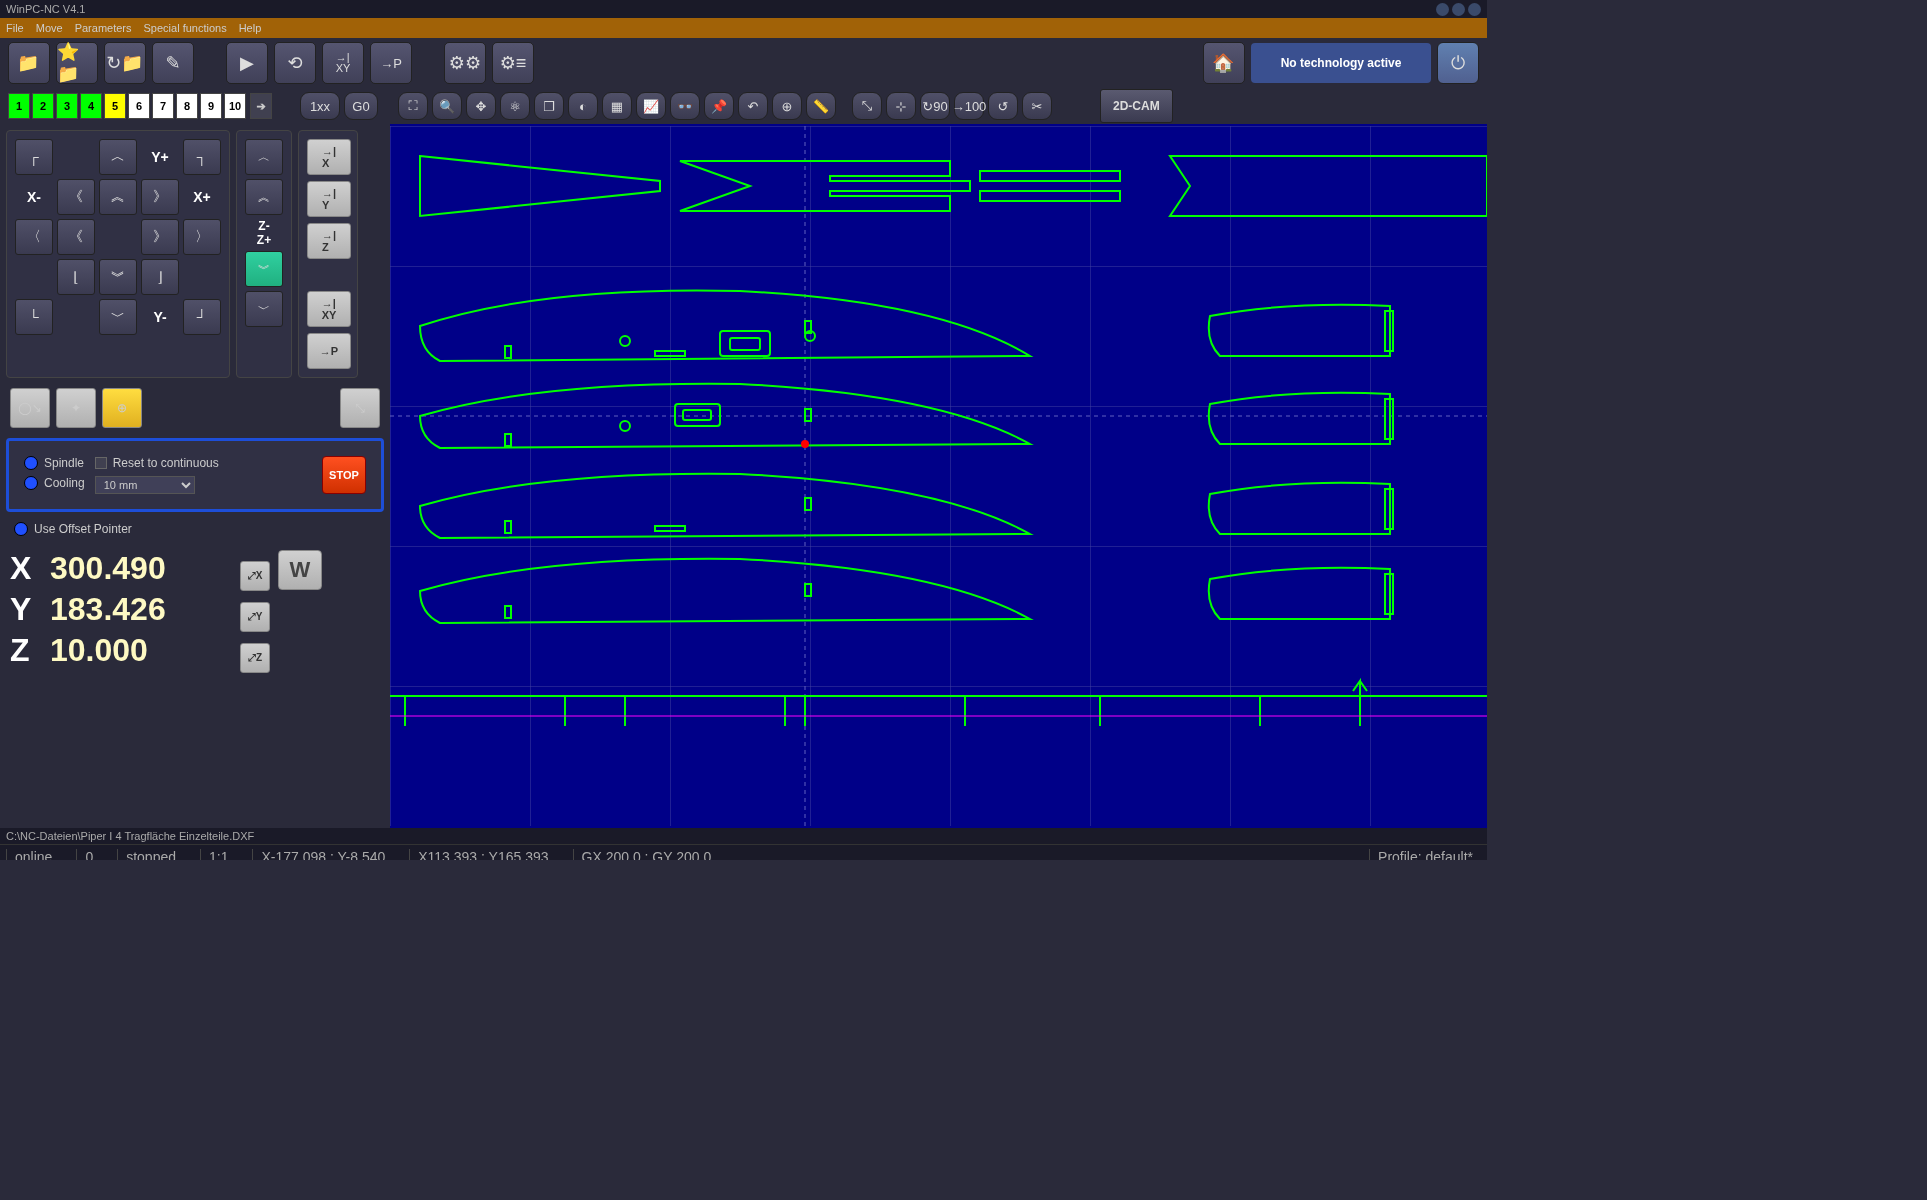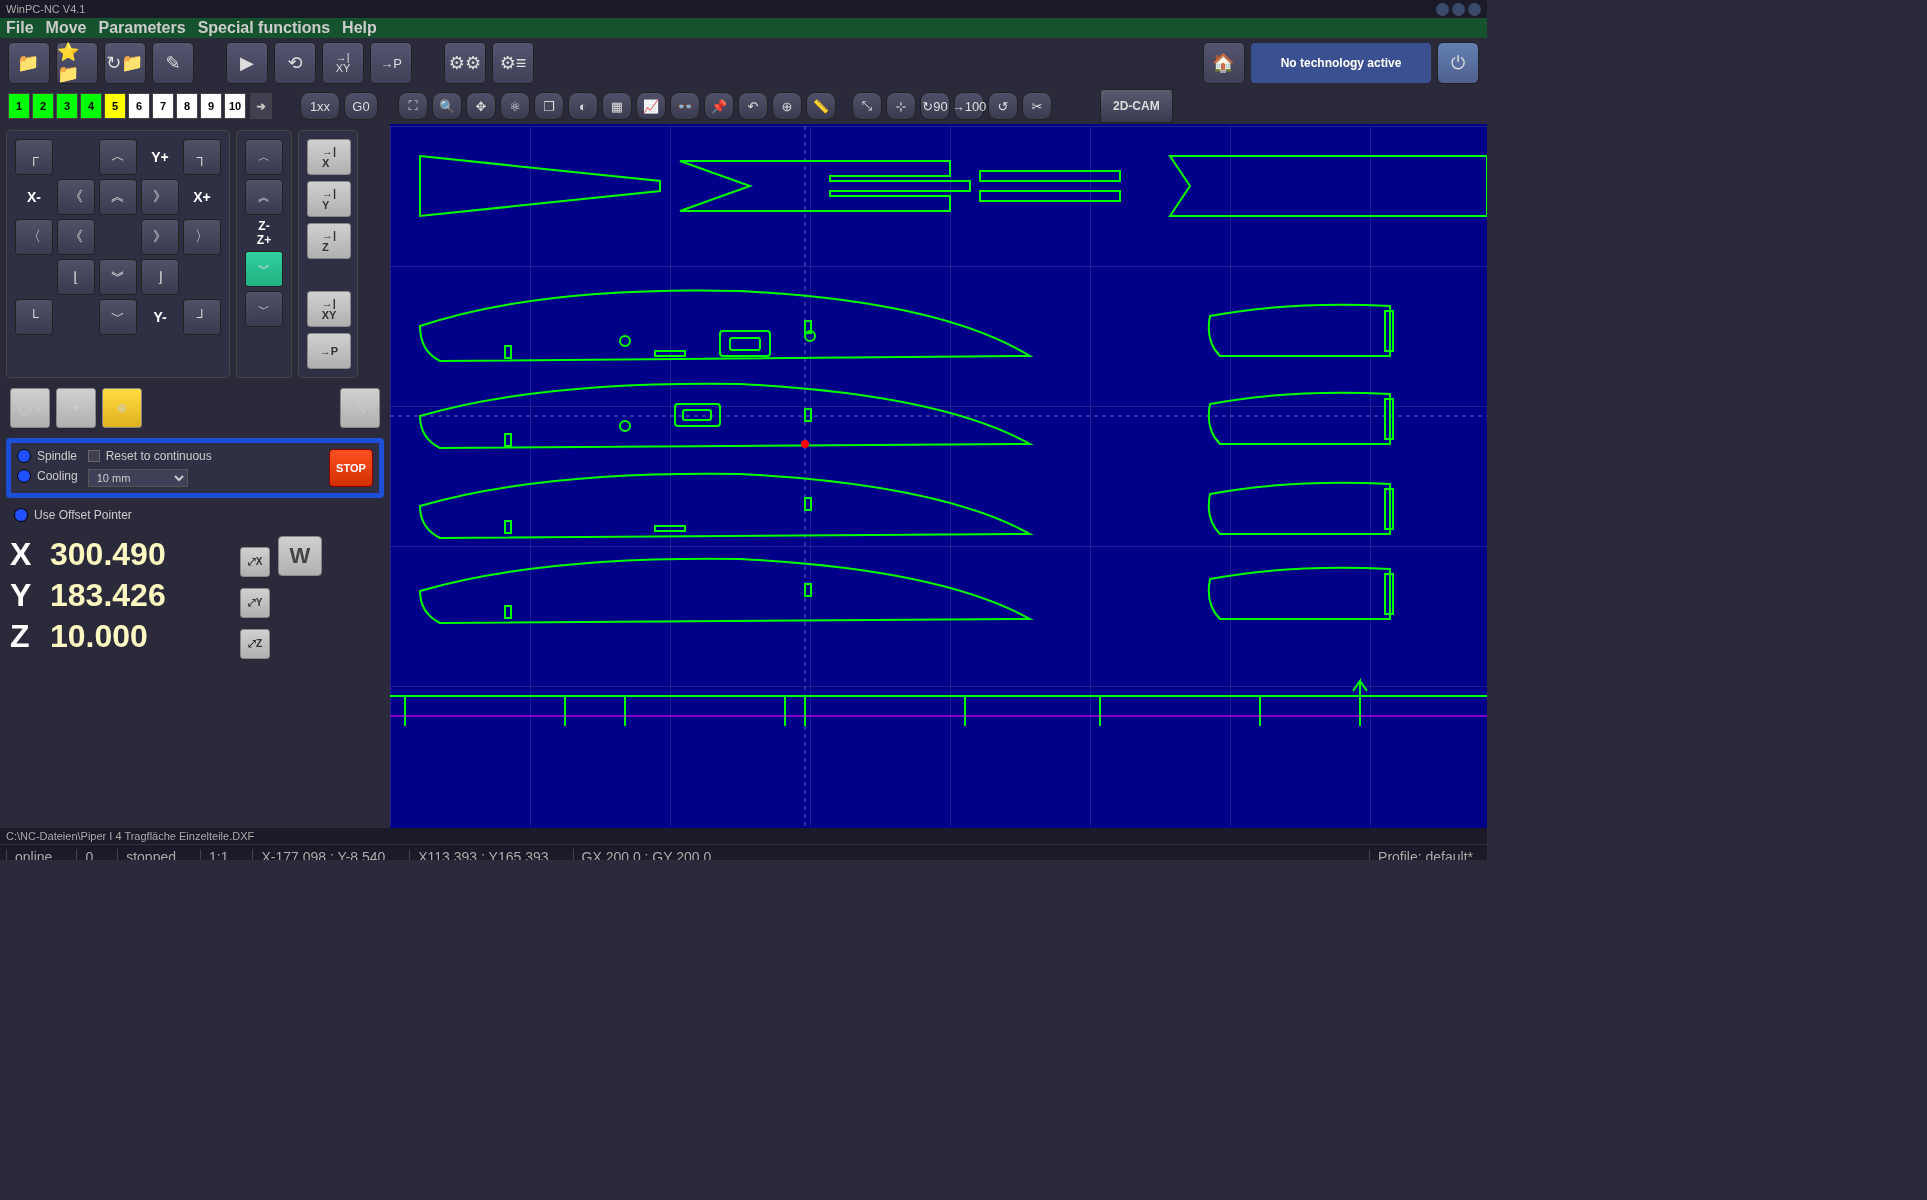--- a/index.html
+++ b/index.html
@@ -1,20 +1,20 @@
 <!DOCTYPE html>
 <html><head>
 <meta charset="utf-8">
 <style>
 * { box-sizing: border-box; margin: 0; padding: 0; font-family: Arial, sans-serif; }
 body { background: #2a2a3a; color: #ccc; width: 1487px; height: 860px; overflow: hidden; font-size: 12px; }
 .titlebar { height: 18px; background: #1a1a28; display: flex; align-items: center; padding: 1px 6px; font-size: 11px; color: #aaa; }
 .titlebar .spacer { flex: 1; }
 .titlebar .wbtn { width: 13px; height: 13px; border-radius: 50%; margin-left: 3px; background: #3a4a6a; }
-.menubar { height: 20px; background: #14532d; display: flex; align-items: center; padding: 0 6px; gap: 12px; font-size: 16px; font-weight: bold; }
+.menubar { height: 20px; background: #a16207; display: flex; align-items: center; padding: 0 6px; gap: 12px; font-size: 11px; }
 .menubar span { cursor: pointer; }
 .toolbar1 { height: 50px; background: #2a2a3a; display: flex; align-items: center; padding: 4px 8px; gap: 6px; }
 .tb-btn { width: 42px; height: 42px; background: linear-gradient(#555570,#404058); border: 1px solid #222; border-radius: 5px; display: flex; align-items: center; justify-content: center; cursor: pointer; color: #ddd; font-size: 18px; }
 .tech-label { background: #3a5090; color: #fff; font-weight: bold; height: 40px; border-radius: 4px; display:flex; align-items:center; justify-content:center; width: 180px; }
 .power-btn { background: linear-gradient(#6080b0,#506090); border-radius: 6px; }
 .toolbar2 { height: 36px; background: #2a2a3a; display: flex; align-items: center; padding: 2px 8px; gap: 4px; }
 .layer-sq { width: 22px; height: 26px; display:flex; align-items:center; justify-content:center; font-size:11px; border:1px solid #444; font-weight:bold; }
 .l-green { background: #00ff00; color:#000; }
 .l-yellow { background: #ffff00; color:#000; }
 .l-white { background: #fff; color:#000; }
@@ -28,21 +28,21 @@
 .jog-btn { width: 38px; height: 36px; background: linear-gradient(#505068,#3a3a50); border:1px solid #222; border-radius:3px; display:flex; align-items:center; justify-content:center; cursor:pointer; font-size:14px; color:#ddd; }
 .jog-lbl { width:38px; text-align:center; font-weight:bold; font-size:14px; color:#fff; }
 .z-col { display:flex; flex-direction:column; gap:4px; align-items:center; padding:8px; background:#303044; border:1px solid #444; border-radius:4px; }
 .z-btn { width:38px; height:36px; background: linear-gradient(#505068,#3a3a50); border:1px solid #222; border-radius:3px; display:flex;align-items:center;justify-content:center; cursor:pointer; color:#ddd; }
 .z-btn.green { background: linear-gradient(#30d0a0,#20b080); }
 .ref-col { display:flex; flex-direction:column; gap:6px; padding:8px; background:#303044; border:1px solid #444; border-radius:4px; width: 60px; }
 .ref-btn { width:44px; height:36px; background: linear-gradient(#d0d0d0,#b0b0b0); border:1px solid #888; border-radius:3px; display:flex;align-items:center;justify-content:center; cursor:pointer; color:#333; font-size:11px; font-weight:bold; }
 .tool-row { display:flex; gap:6px; padding:4px; }
 .sq-btn { width:40px; height:40px; background: linear-gradient(#d0d0d0,#b0b0b0); border:1px solid #888; border-radius:3px; display:flex;align-items:center;justify-content:center; cursor:pointer; }
 .sq-btn.yellow { background: linear-gradient(#ffdd40,#e0b020); }
-.ctrl-area { background:#303044; border:5px solid #1d4ed8; padding:6px; border-radius:4px; display:flex; gap:10px; align-items:flex-start; }
+.ctrl-area { background:#303044; border:3px solid #1d4ed8; padding:15px; border-radius:4px; display:flex; gap:10px; align-items:flex-start; }
 .ctrl-col { display:flex; flex-direction:column; gap:6px; }
 .ctrl-row { display:flex; align-items:center; gap:6px; font-size:12px; }
 .dot { width:14px; height:14px; border-radius:50%; background:#2050ff; border:1px solid #000; }
 .chk { width:12px; height:12px; background:#404050; border:1px solid #666; }
 select { background:#404058; color:#ccc; border:1px solid #555; font-size:11px; padding:1px 4px; width:100px; }
 .stop-btn { width:44px; height:38px; background: linear-gradient(#ff5020,#d03000); border:1px solid #800; border-radius:4px; color:#fff; font-weight:bold; font-size:11px; display:flex;align-items:center;justify-content:center; cursor:pointer; }
 .coord-area { display:flex; gap:8px; align-items:flex-start; padding:4px; }
 .coord-tbl { }
 .coord-row { display:flex; align-items:baseline; gap:10px; }
 .coord-ax { font-size:32px; font-weight:bold; color:#fff; width:30px; }

